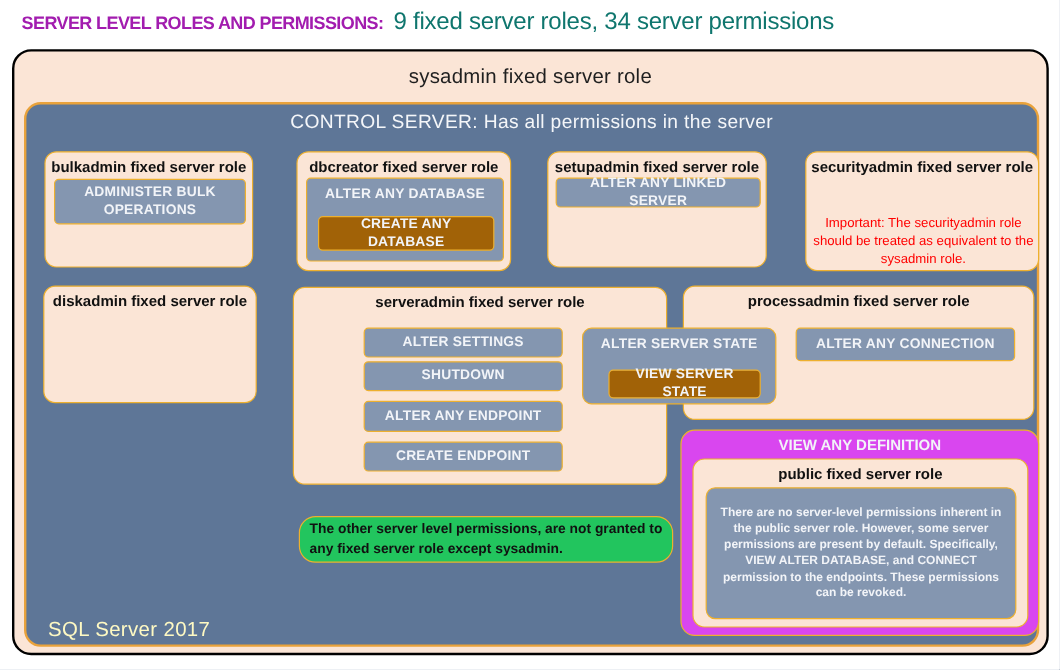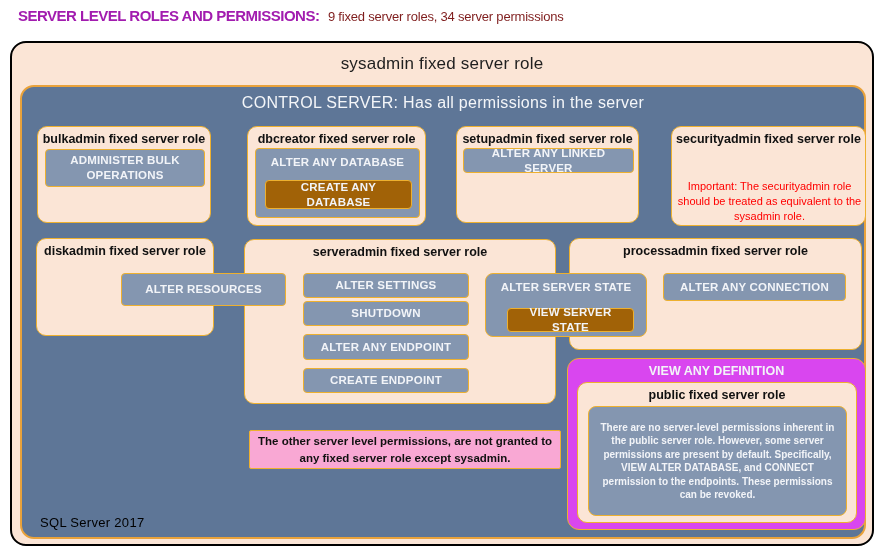--- a/index.html
+++ b/index.html
@@ -6,21 +6,21 @@
   html,body { background:#ffffff; }
   body { font-family:"Liberation Sans", sans-serif; }
   #page {
     position:relative; width:883px; height:558px; background:#ffffff; overflow:hidden;
   }
   .abs { position:absolute; }
 
   
   #page-title { left:18px; top:7px; white-space:nowrap; }
   #page-title .t-bold { font-size:15px; font-weight:bold; color:#a21caf; letter-spacing:-0.5px; }
-  #page-title .t-rest { font-size:13px; font-weight:normal; color:#7f1d1d; letter-spacing:-0.2px; margin-left:4px; }
+  #page-title .t-rest { font-size:20px; font-weight:normal; color:#0f766e; letter-spacing:-0.2px; margin-left:4px; }
 
   
   #sysadmin-box {
     left:10px; top:41px; width:864px; height:505px;
     background:#FBE5D6; border:2px solid #000000; border-radius:16px;
   }
   #sysadmin-label {
     display:block; text-align:center; margin-top:11px;
     font-size:17px; color:#1f1f1f; letter-spacing:0.2px;
   }
@@ -71,27 +71,27 @@
     background:#FBE5D6; border:1.5px solid #EDB02F; border-radius:10px;
   }
   #public-note {
     background:#8496B0; border:1.5px solid #EDB02F; border-radius:8px;
     display:flex; align-items:center; justify-content:center; text-align:center;
     font-size:10px; font-weight:bold; color:#F2F4F8; line-height:1.35; padding:4px 6px;
   }
 
   
   #note-box {
-    background:#f9a8d4; border:1.5px solid #EDB02F; border-radius:2px;
-    display:flex; align-items:center; justify-content:center; text-align:center;
+    background:#22c55e; border:1.5px solid #EDB02F; border-radius:14px;
+    display:flex; align-items:center; justify-content:center; 
     font-size:11.5px; font-weight:bold; color:#111; line-height:1.4; padding:2px 8px;
   }
 
   #footer-label {
-    font-size:13px; color:#000000; letter-spacing:0.3px;
+    font-size:17px; color:#fef9c3; letter-spacing:0.3px;
   }
 </style>
 </head>
 <body>
 
 <div id="page">
 
   <div class="abs" id="page-title">
     <span class="t-bold">SERVER LEVEL ROLES AND PERMISSIONS:</span>
     <span class="t-rest">9 fixed server roles, 34 server permissions</span>
@@ -123,21 +123,20 @@
 
       <div class="abs role-box" style="left:649px; top:39px; width:195px; height:100px;">
         <span class="role-title">securityadmin fixed server role</span>
         <span class="abs warning-text" style="left:0; top:48px; width:195px;">Important: The securityadmin role should be treated as equivalent to the sysadmin role.</span>
       </div>
 
       <div class="abs role-box" style="left:14px; top:151px; width:178px; height:98px;">
         <span class="role-title">diskadmin fixed server role</span>
       </div>
 
-      <div class="abs perm" style="left:99px; top:186px; width:165px; height:33px; z-index:5;">ALTER RESOURCES</div>
 
       <div class="abs role-box" style="left:222px; top:152px; width:312px; height:165px;">
         <span class="role-title">serveradmin fixed server role</span>
         <div class="abs perm" style="left:58px; top:33px; width:166px; height:25px;">ALTER SETTINGS</div>
         <div class="abs perm" style="left:58px; top:61px; width:166px; height:25px;">SHUTDOWN</div>
         <div class="abs perm" style="left:58px; top:94px; width:166px; height:26px;">ALTER ANY ENDPOINT</div>
         <div class="abs perm" style="left:58px; top:128px; width:166px; height:25px;">CREATE ENDPOINT</div>
       </div>
 
       <div class="abs perm label-top" style="left:463px; top:186px; width:162px; height:64px; z-index:5; border-radius:8px;">

